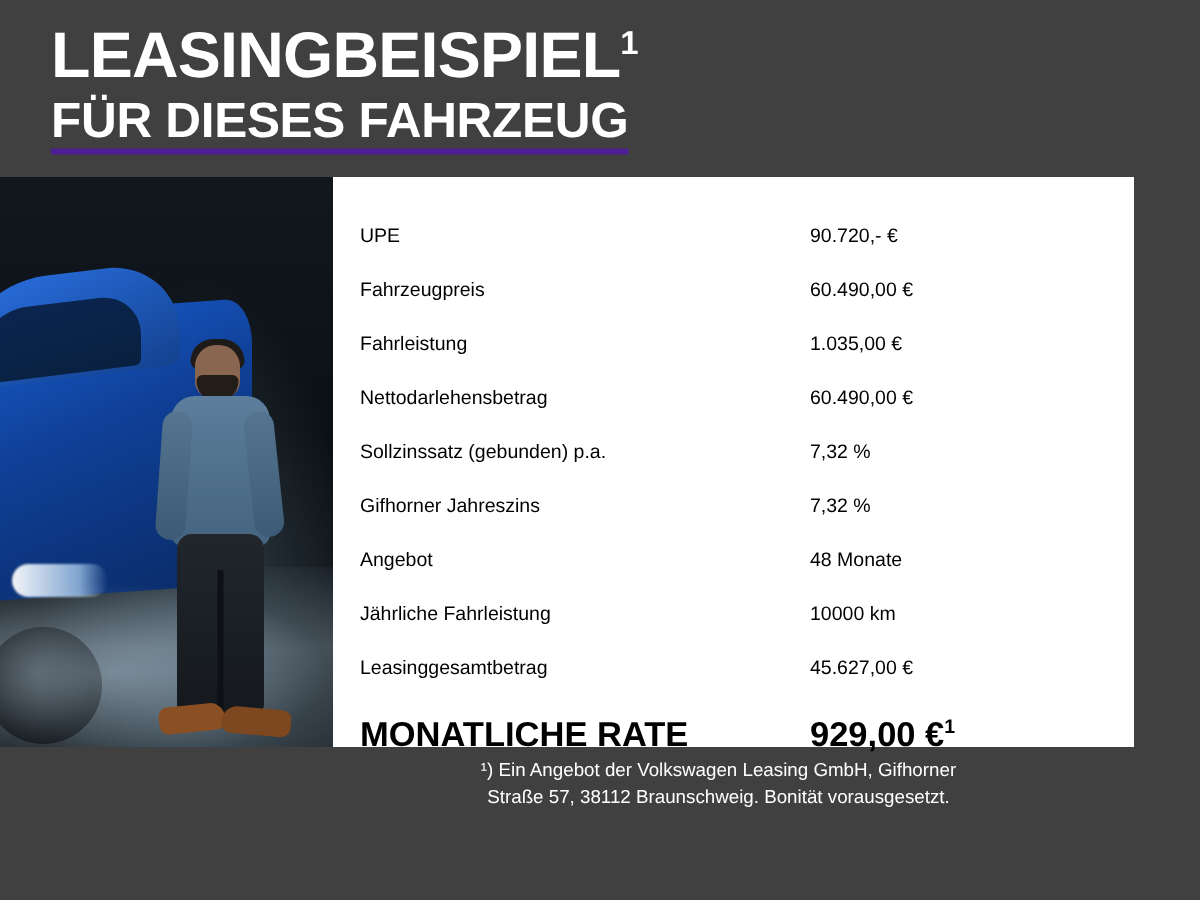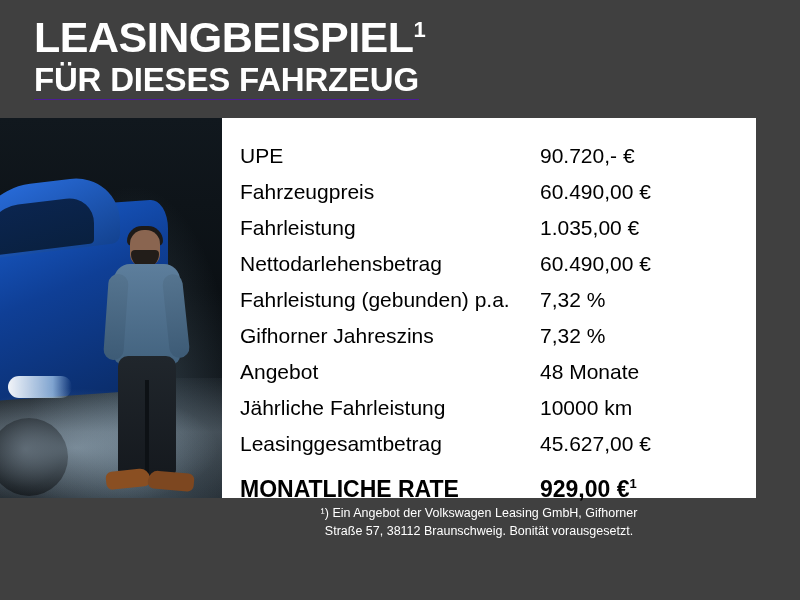--- a/index.html
+++ b/index.html
@@ -41,21 +41,21 @@
     font-weight: bold;
   }
   .headline-2 {
     font-size: 33px;
     font-weight: bold;
     color: #ffffff;
     letter-spacing: -0.2px;
     line-height: 1.05;
     margin-top: 4px;
     white-space: nowrap;
-    border-bottom: 1px solid #4c1d95;
+    border-bottom: 4px solid #4c1d95;
     display: inline-block;
     padding-bottom: 1px;
   }
   
   .photo {
     position: absolute;
     left: 0;
     top: 118px;
     width: 222px;
     height: 380px;
@@ -189,21 +189,21 @@
     background: #ffffff;
     box-sizing: border-box;
     padding: 20px 18px 10px 18px;
   }
   table.specs {
     width: 100%;
     border-collapse: collapse;
     table-layout: fixed;
   }
   table.specs td {
-    font-size: 21px;
+    font-size: 13px;
     color: #000000;
     padding: 0;
     height: 36px;
     vertical-align: middle;
     white-space: nowrap;
   }
   td.label { width: 300px; padding-left: 18px; }
   td.value { width: 216px; }
   tr.total td {
     font-size: 23px;
@@ -276,21 +276,21 @@
         </tr>
         <tr>
           <td class="label">Fahrleistung</td>
           <td class="value">1.035,00 €</td>
         </tr>
         <tr>
           <td class="label">Nettodarlehensbetrag</td>
           <td class="value">60.490,00 €</td>
         </tr>
         <tr>
-          <td class="label">Fahrleistung (gebunden) p.a.</td>
+          <td class="label">Sollzinssatz (gebunden) p.a.</td>
           <td class="value">7,32 %</td>
         </tr>
         <tr>
           <td class="label">Gifhorner Jahreszins</td>
           <td class="value">7,32 %</td>
         </tr>
         <tr>
           <td class="label">Angebot</td>
           <td class="value">48 Monate</td>
         </tr>

